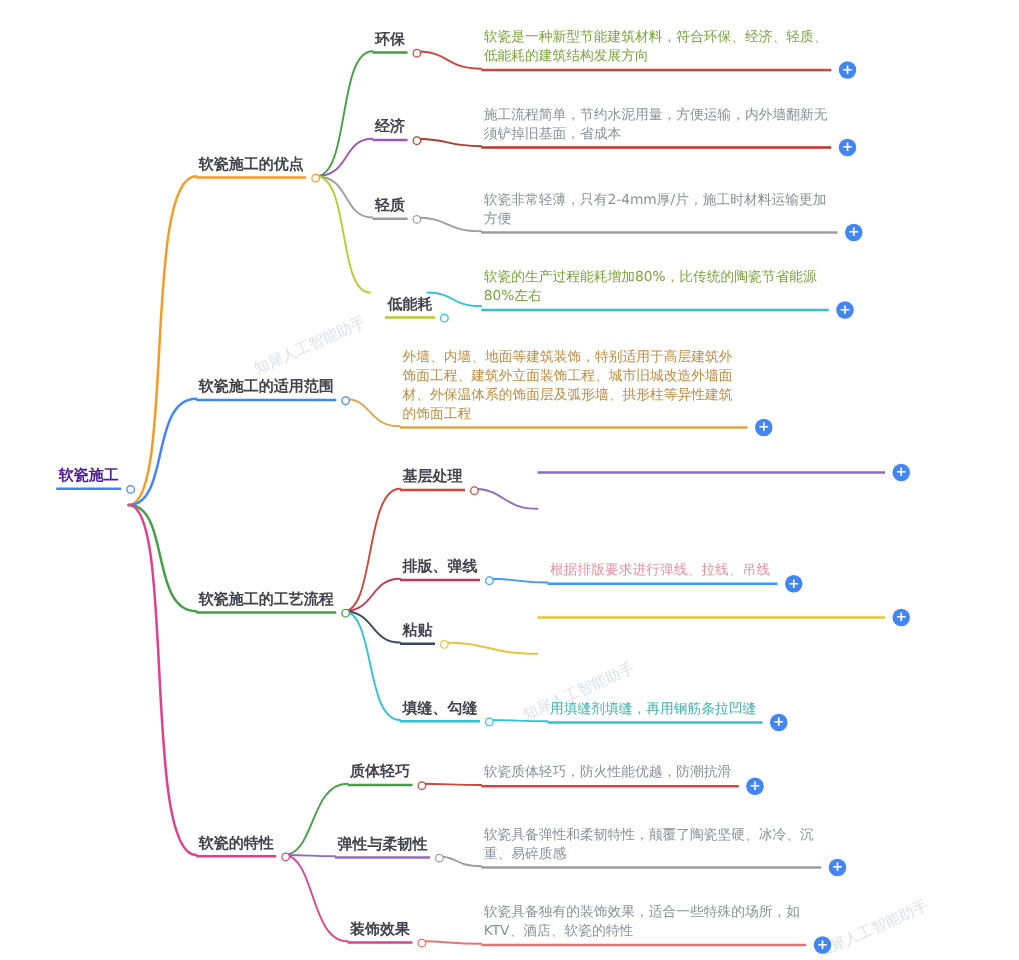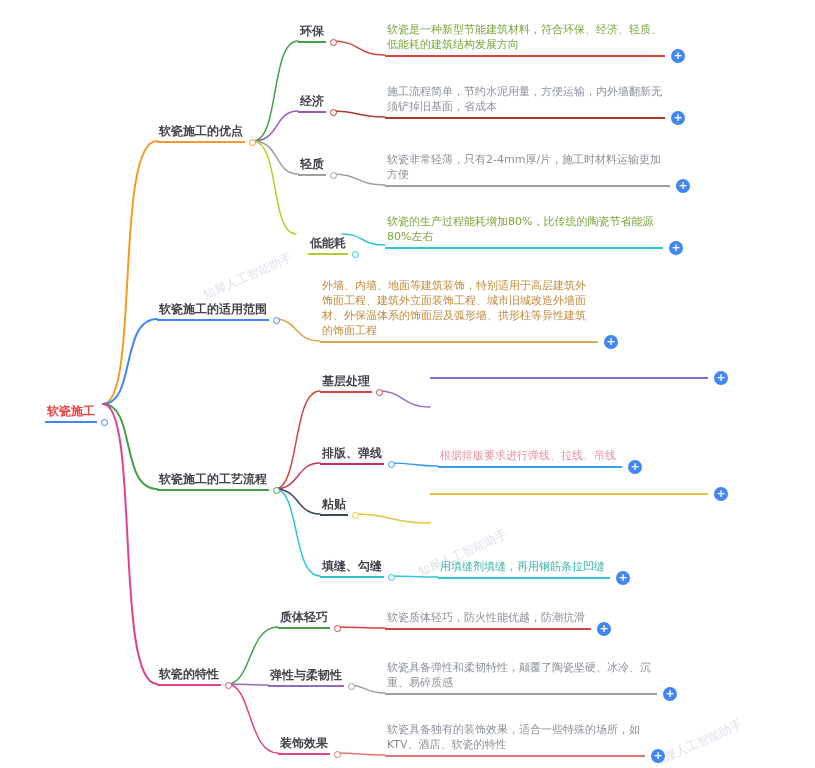--- a/index.html
+++ b/index.html
@@ -61,21 +61,21 @@
       <path d="M336,627 C360,627 360,628 385,628" stroke="#d0453e"></path>
       <path d="M350,685 C366,685 364,693 385,693" stroke="#9e9e9e"></path>
       <path d="M336,753 C360,753 358,755 385,755" stroke="#e57373"></path>
     </g>
   </svg>
 
   <div class="wm" style="left:200px;top:268px;">知犀人工智能助手</div>
   <div class="wm" style="left:415px;top:545px;">知犀人工智能助手</div>
   <div class="wm" style="left:650px;top:735px;">知犀人工智能助手</div>
 
-  <div class="node bold" style="left:45px;top:404px;border-color:#4285f4;color:#ef4444;">
+  <div class="node bold" style="left:45px;top:373px;border-color:#4285f4;color:#4c1d95;">
     <span>软瓷施工</span>
     <span class="dot" style="border-color:#4285f4;"></span>
   </div>
 
   <div class="node bold" style="left:157px;top:124px;border-color:#f59a23;">
     <span>软瓷施工的优点</span>
     <span class="dot" style="border-color:#f59a23;"></span>
   </div>
 
   <div class="node bold" style="left:298px;top:24px;border-color:#43a047;">

